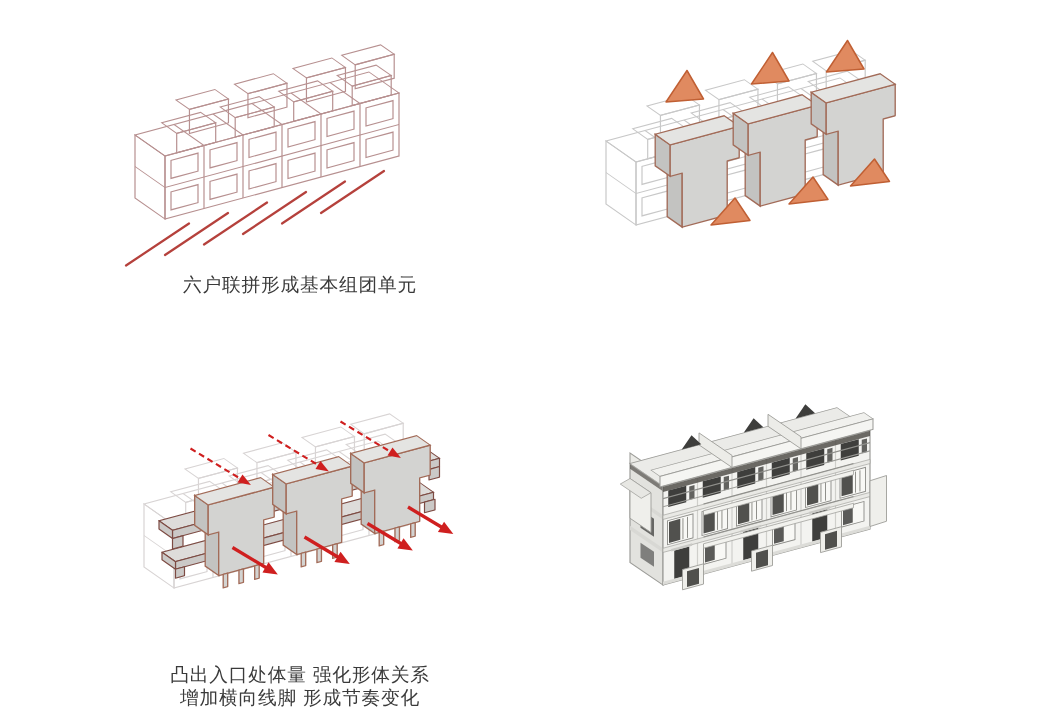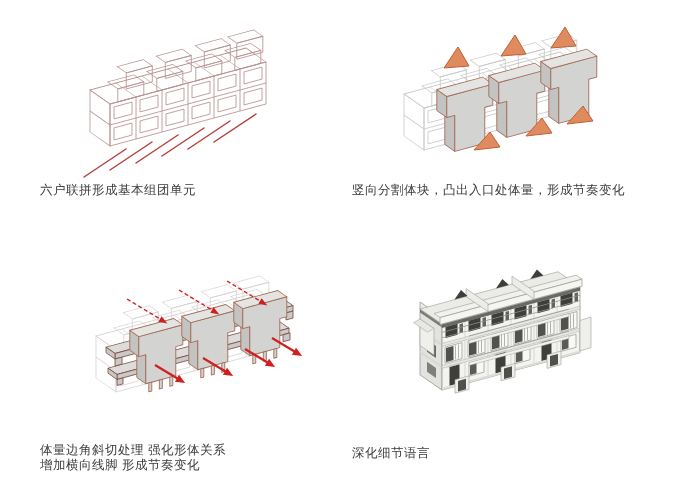--- a/index.html
+++ b/index.html
@@ -1,19 +1,19 @@
 <!DOCTYPE html>
 <html style="--background: #ffffff; --text-color: #3a3a3a; --wireframe-pink: #b79090; --entry-line-red: #b5413c; --wireframe-gray: #c8c8c8; --wireframe-light: #d8d4d4; --slab-front: #d3d3d1; --slab-top: #e4e4e2; --slab-side: #c3c3c1; --slab-outline: #a26b58; --triangle-fill: #e08a60; --triangle-stroke: #c05f33; --band-front: #cbc9c7; --band-top: #dedcda; --band-outline: #7d4b43; --arrow-red: #cf1f1f; --model-face: #f3f3f0; --model-end: #e2e2de; --model-roof: #ebebe8; --model-line: #9d9d99; --model-opening: #3e3e3c; --model-shadow: #52504b;"><head>
 <meta charset="utf-8">
 <style>
   html,body{margin:0;padding:0;}
   #page{position:relative;width:700px;height:479px;background:var(--background,#fff);overflow:hidden;
         font-family:"Liberation Sans",sans-serif;}
   .panel-svg{position:absolute;}
-  .caption{position:absolute;color:var(--text-color,#3a3a3a);
+  .caption{position:absolute;text-align:center;color:var(--text-color,#3a3a3a);
            font-size:12.5px;letter-spacing:.5px;line-height:15px;}
   
   .wf-pink{stroke:var(--wireframe-pink,#b79090);}
   .wf-gray{stroke:var(--wireframe-gray,#c8c8c8);}
   .wf-light{stroke:var(--wireframe-light,#d8d4d4);}
   #wf *{fill:none;stroke-width:.8;}
   .redline{stroke:var(--entry-line-red,#b5413c);stroke-width:1.5;stroke-linecap:round;}
   .slab-front{fill:var(--slab-front,#d3d3d1);stroke:var(--slab-outline,#a26b58);stroke-width:.9;stroke-linejoin:round;}
   .slab-top{fill:var(--slab-top,#e4e4e2);stroke:var(--slab-outline,#a26b58);stroke-width:.9;}
   .slab-side{fill:var(--slab-side,#c3c3c1);stroke:var(--slab-outline,#a26b58);stroke-width:.9;}
@@ -316,19 +316,17 @@
       <polygon class="m-jut" points="501,380.8 515,377 515,363.5 501,367.3"></polygon>
       <polygon class="m-open" points="504,379 512,376.8 512,366.3 504,368.5" opacity="0.9"></polygon>
       <polygon class="m-jut" points="547,368.4 561,364.6 561,351.1 547,354.9"></polygon>
       <polygon class="m-open" points="550,366.5 558,364.3 558,353.9 550,356.1" opacity="0.9"></polygon>
 
       <polygon class="m-jut" points="580,351 591,347.5 591,317 580,320.5"></polygon>
     </g>
   </svg>
 
   <div class="caption" style="left:40px;top:183px;width:320px">六户联拼形成基本组团单元</div>
-  <div class="caption" style="left:352px;top:183px;width:340px">竖向分割体块，凸出入口处体量，形成节奏变化</div>
   <div class="caption" style="left:40px;top:443px;width:320px">
-    <div>体量边角斜切处理 强化形体关系</div>
+    <div>凸出入口处体量 强化形体关系</div>
     <div>增加横向线脚 形成节奏变化</div>
   </div>
-  <div class="caption" style="left:352px;top:446px;width:330px">深化细节语言</div>
 </div>
 
 </body></html>

